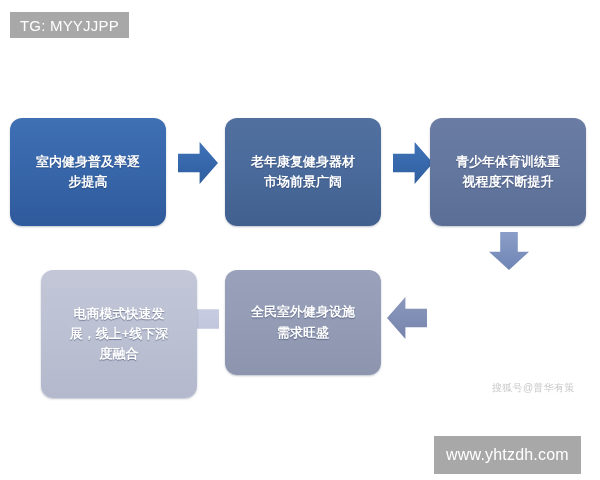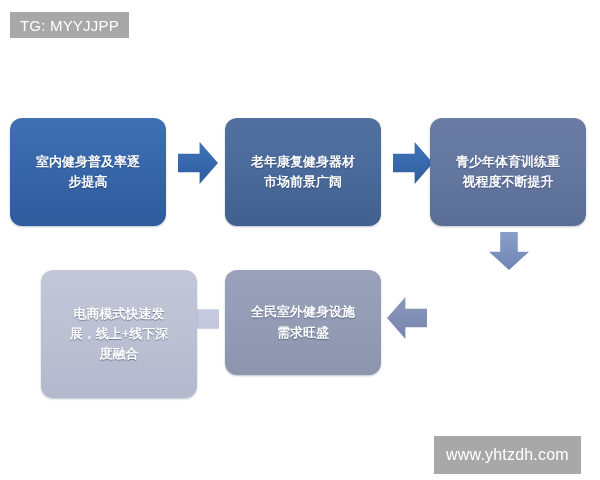--- a/index.html
+++ b/index.html
@@ -141,16 +141,17 @@
   <div id="node-5" class="node" style="left:225px; top:270px; width:156px; height:105px;">
     <span class="label">全民室外健身设施需求旺盛</span>
   </div>
 
   <div id="arrow-5" class="arrow arrow-left" style="left:175px; top:297px; width:44px; height:44px;"></div>
 
   <div id="node-6" class="node" style="left:10px; top:270px; width:156px; height:128px;margin-left:31px;">
     <span class="label">电商模式快速发展，线上+线下深度融合</span>
   </div>
 
+  <div id="wm-source">搜狐号@普华有策</div>
 
   <div id="wm-bottom" class="wm-band">www.yhtzdh.com</div>
 
 </div>
 
 </body></html>

